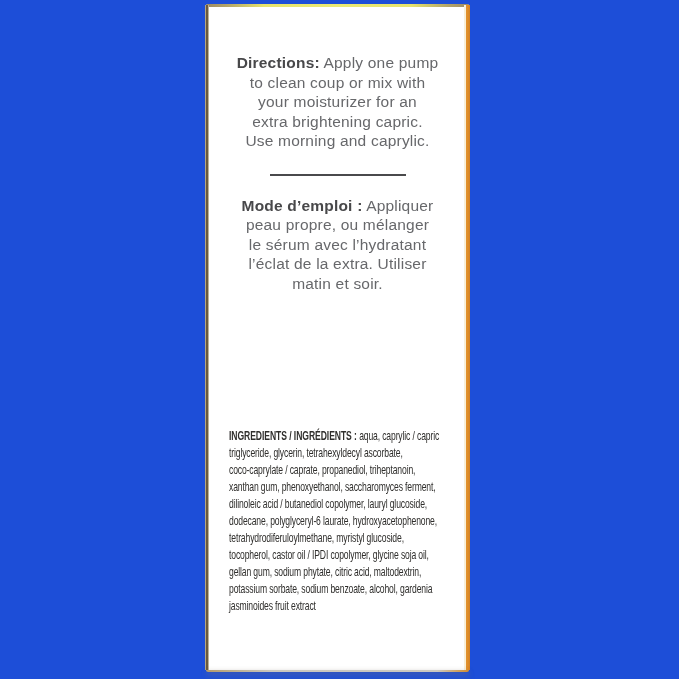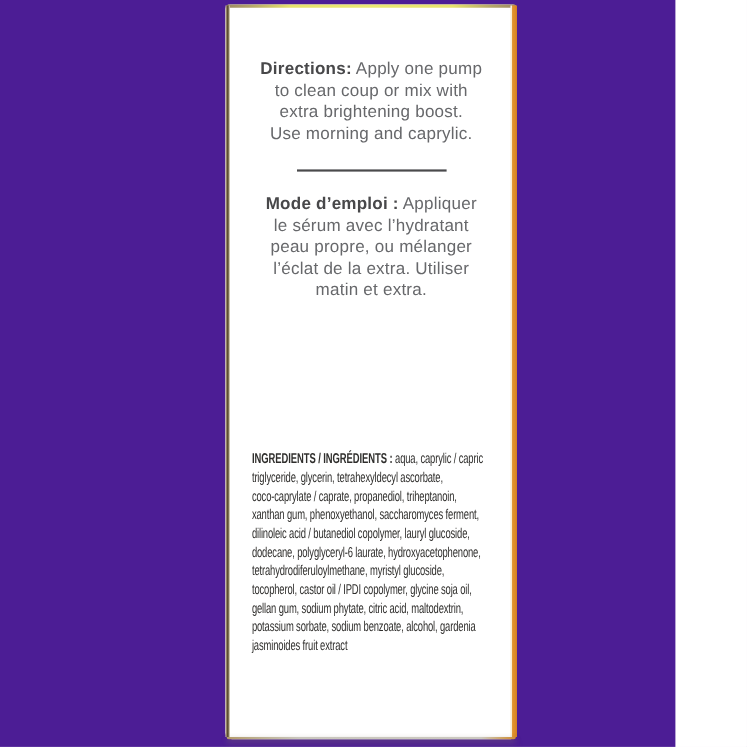--- a/index.html
+++ b/index.html
@@ -1,19 +1,19 @@
 <!DOCTYPE html>
 <html><head>
 <meta charset="utf-8">
 <style>
   * { margin:0; padding:0; box-sizing:border-box; }
   html,body { width:679px; height:679px; background:#ffffff; overflow:hidden;
               font-family:"Liberation Sans", sans-serif; }
 
-  .page { position:relative; width:614px; height:679px; background:#4c1d95; }
+  .page { position:relative; width:679px; height:679px; background:#1d4ed8; }
 
   
   .box { position:absolute; left:205px; top:4px; width:265px; height:668px;
          background:#ffffff; border-radius:4px 4px 6px 6px; }
 
   .edge-top { position:absolute; top:0; left:1px; right:1px; height:3px; border-radius:2px;
     background:linear-gradient(to right,#9d8a64 0%,#b3a468 8%,#e7e36c 22%,#ebe973 50%,#e7e36c 78%,#b3a468 92%,#9d8a64 100%); }
   .edge-left { position:absolute; top:1px; bottom:2px; left:0; width:4px;
     background:linear-gradient(to right,#dccfa9 0%,#6e5c3f 35%,#4f4128 55%,#e9dfc4 100%); }
   .edge-right { position:absolute; top:1px; bottom:2px; right:0; width:6px;
@@ -48,32 +48,33 @@
     <div class="edge-top"></div>
     <div class="edge-left"></div>
     <div class="edge-right"></div>
     <div class="edge-bottom"></div>
 
     <div class="content">
 
       <div class="copy directions">
         <div><span class="lead">Directions:</span><span> Apply one pump</span></div>
         <div>to clean coup or mix with</div>
-        <div>extra brightening boost.</div>
+        <div>your moisturizer for an</div>
+        <div>extra brightening capric.</div>
         <div>Use morning and caprylic.</div>
       </div>
 
       <div class="divider"></div>
 
       <div class="copy mode">
         <div><span class="lead">Mode d’emploi :</span><span> Appliquer</span></div>
+        <div>peau propre, ou mélanger</div>
         <div>le sérum avec l’hydratant</div>
-        <div>peau propre, ou mélanger</div>
         <div>l’éclat de la extra. Utiliser</div>
-        <div>matin et extra.</div>
+        <div>matin et soir.</div>
       </div>
 
       <div class="ingredients">
         <div><span class="lead">INGREDIENTS / INGRÉDIENTS :</span><span> aqua, caprylic / capric</span></div>
         <div>triglyceride, glycerin, tetrahexyldecyl ascorbate,</div>
         <div>coco-caprylate / caprate, propanediol, triheptanoin,</div>
         <div>xanthan gum, phenoxyethanol, saccharomyces ferment,</div>
         <div>dilinoleic acid / butanediol copolymer, lauryl glucoside,</div>
         <div>dodecane, polyglyceryl-6 laurate, hydroxyacetophenone,</div>
         <div>tetrahydrodiferuloylmethane, myristyl glucoside,</div>

